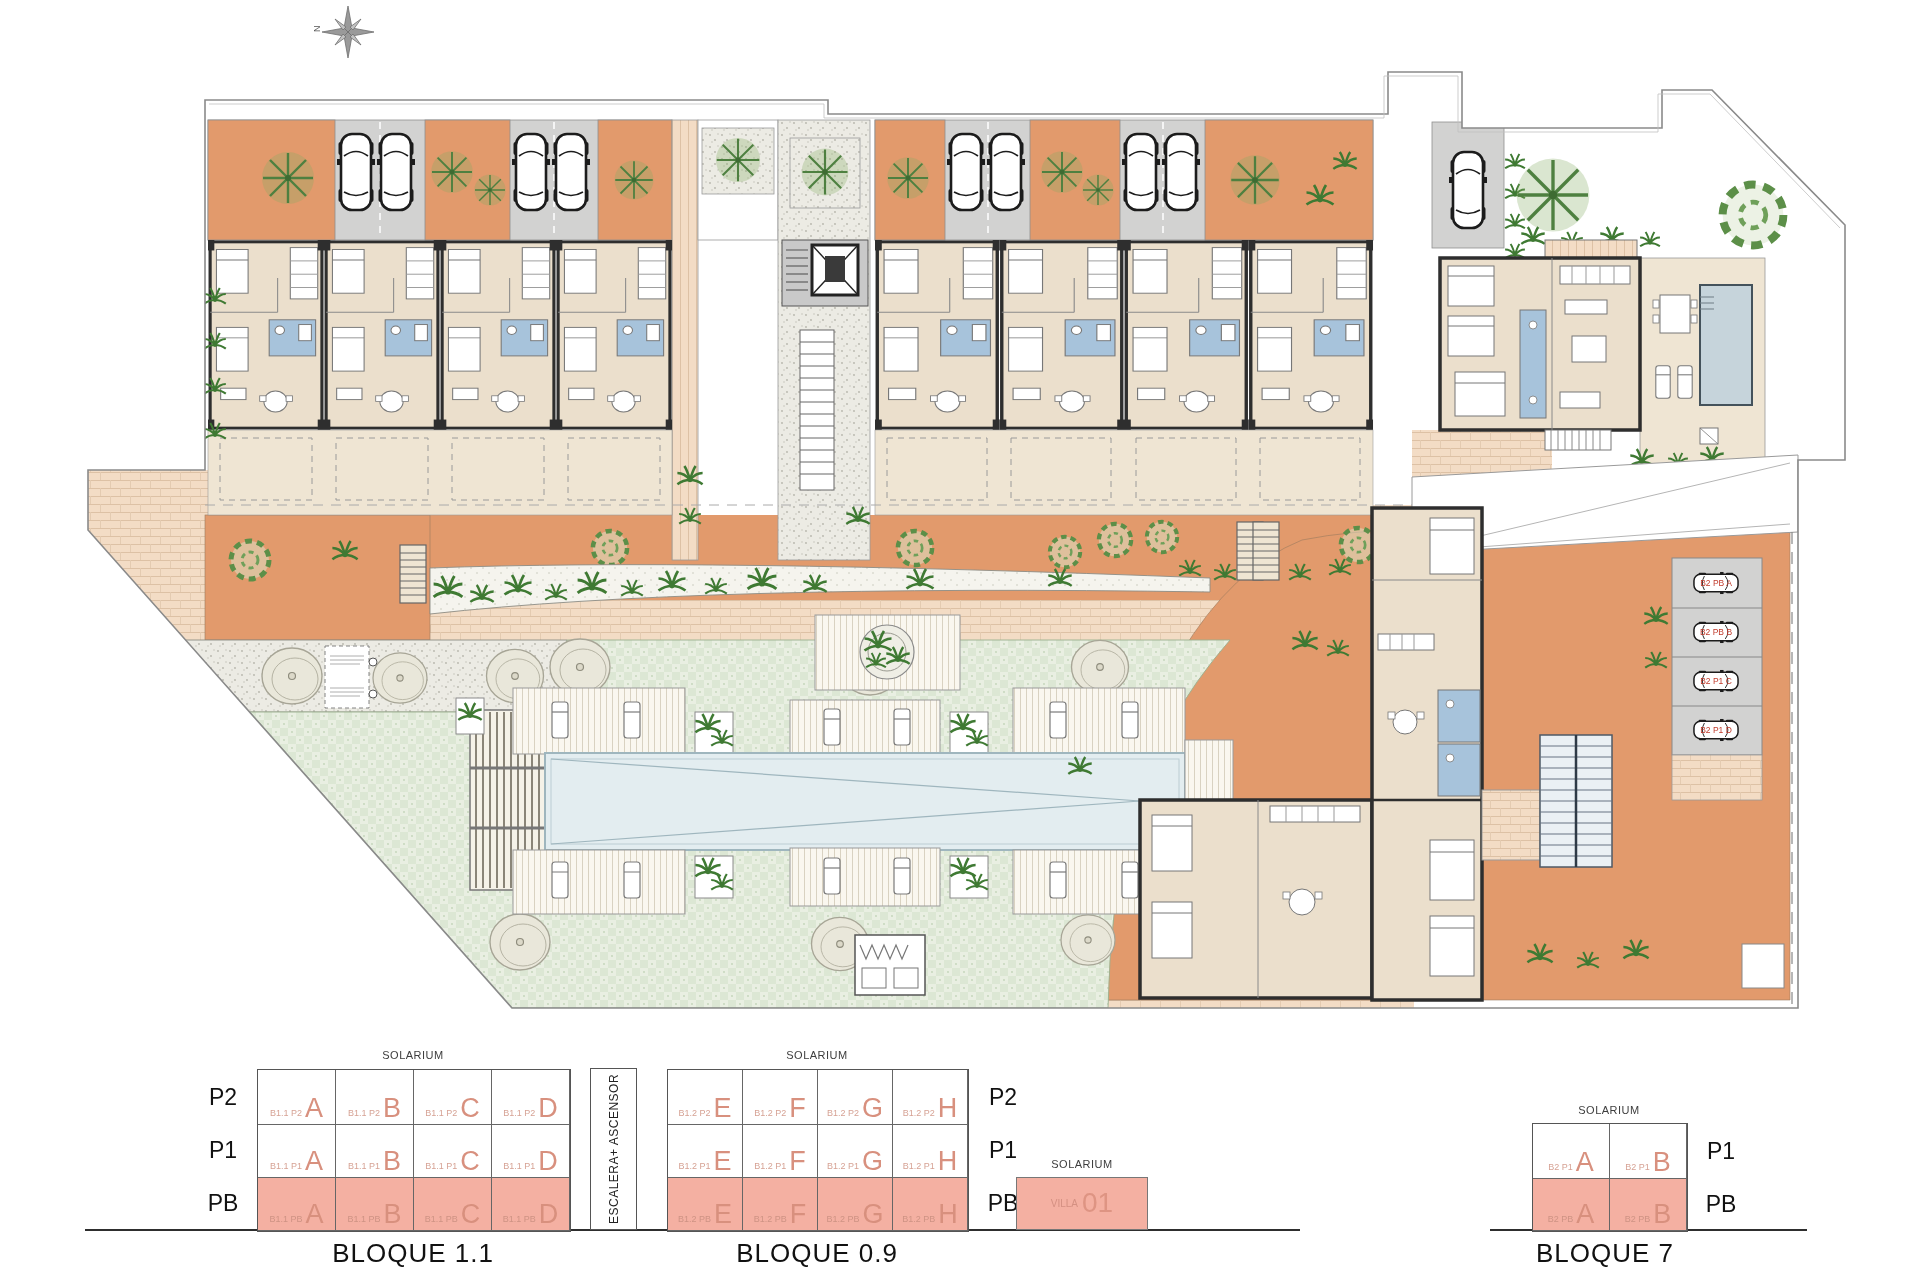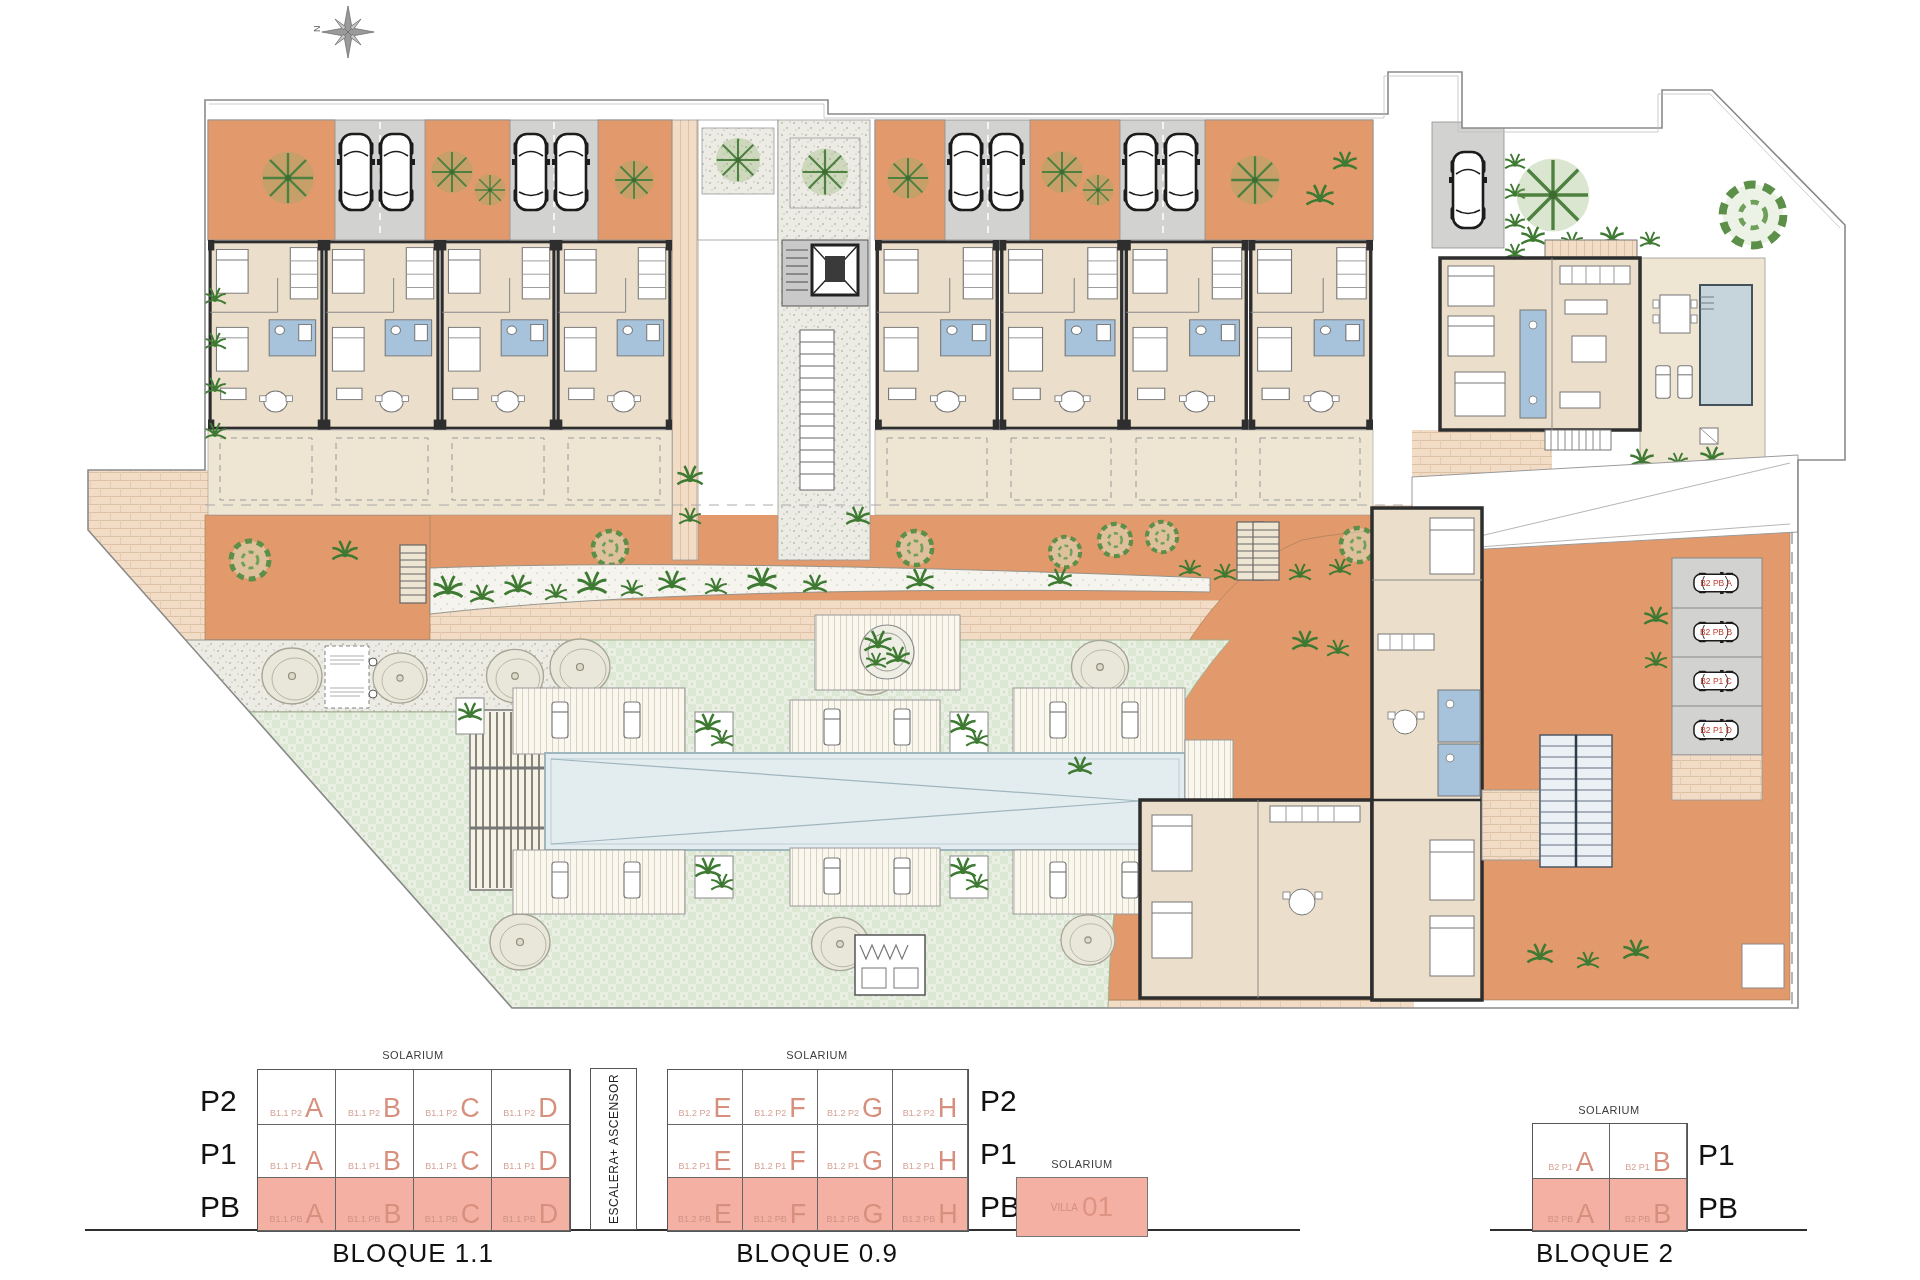--- a/index.html
+++ b/index.html
@@ -10,31 +10,31 @@
   svg text{font-family:"Liberation Sans",sans-serif;}
   .siteplan{position:absolute;left:0;top:0;}
   
   .schem{position:absolute;display:grid;border:1px solid #555;background:#fff;z-index:2;}
   .cell{border-right:1px solid #666;border-bottom:1px solid #666;box-sizing:border-box;
         display:flex;align-items:flex-end;justify-content:center;gap:3px;padding-bottom:5px;}
   .cell.pb{background:#F4B0A2;}
   .code{font-size:9px;color:#D6A294;line-height:1.1;white-space:nowrap;}
   .cell.pb .code{color:#CE9384;}
   .letter{font-size:27px;color:#D8907E;line-height:0.78;}
-  .floor-label{position:absolute;font-size:30px;color:#111;z-index:2;width:46px;text-align:left;}
+  .floor-label{position:absolute;font-size:23px;color:#111;z-index:2;width:46px;text-align:center;}
   .schem-title{position:absolute;font-size:26px;color:#111;letter-spacing:1px;z-index:2;
         text-align:left;transform:translateX(-50%);white-space:nowrap;}
   .solarium{position:absolute;font-size:11px;color:#3d3d3d;letter-spacing:.5px;z-index:2;
         text-align:left;transform:translateX(-50%);white-space:nowrap;}
   .baseline{position:absolute;height:2px;background:#2e2e2e;z-index:1;}
   .escalera{position:absolute;left:590px;top:1068px;width:47px;height:162px;border:1px solid #555;
         box-sizing:border-box;display:flex;align-items:center;justify-content:center;
         writing-mode:vertical-rl;transform:rotate(180deg);font-size:12px;color:#222;
         letter-spacing:.5px;background:#fff;z-index:2;white-space:nowrap;}
-  .villa-box{position:absolute;left:1016px;top:1177px;width:132px;height:60px;background:#F4B0A2;
+  .villa-box{position:absolute;left:1016px;top:1177px;width:132px;height:53px;background:#F4B0A2;
         border:1px solid #777;box-sizing:border-box;display:flex;align-items:center;
         justify-content:center;gap:4px;z-index:2;}
   .villa-box .vcode{font-size:10px;color:#D49082;}
   .villa-box .vnum{font-size:28px;color:#DE9483;line-height:.8;}
 </style>
 </head>
 <body>
 
 <div class="page">
 
@@ -762,15 +762,15 @@
         <span class="code">B2 PB</span>
         <span class="letter">A</span>
       </div>
     <div class="cell pb">
         <span class="code">B2 PB</span>
         <span class="letter">B</span>
       </div>
   </div>
   <span class="floor-label" style="left:1698px;top:1138px;">P1</span>
   <span class="floor-label" style="left:1698px;top:1191px;">PB</span>
-  <span class="schem-title" style="left:1605px;top:1238px;">BLOQUE 2</span>
+  <span class="schem-title" style="left:1605px;top:1238px;">BLOQUE 7</span>
 
 </div>
 
 </body></html>

